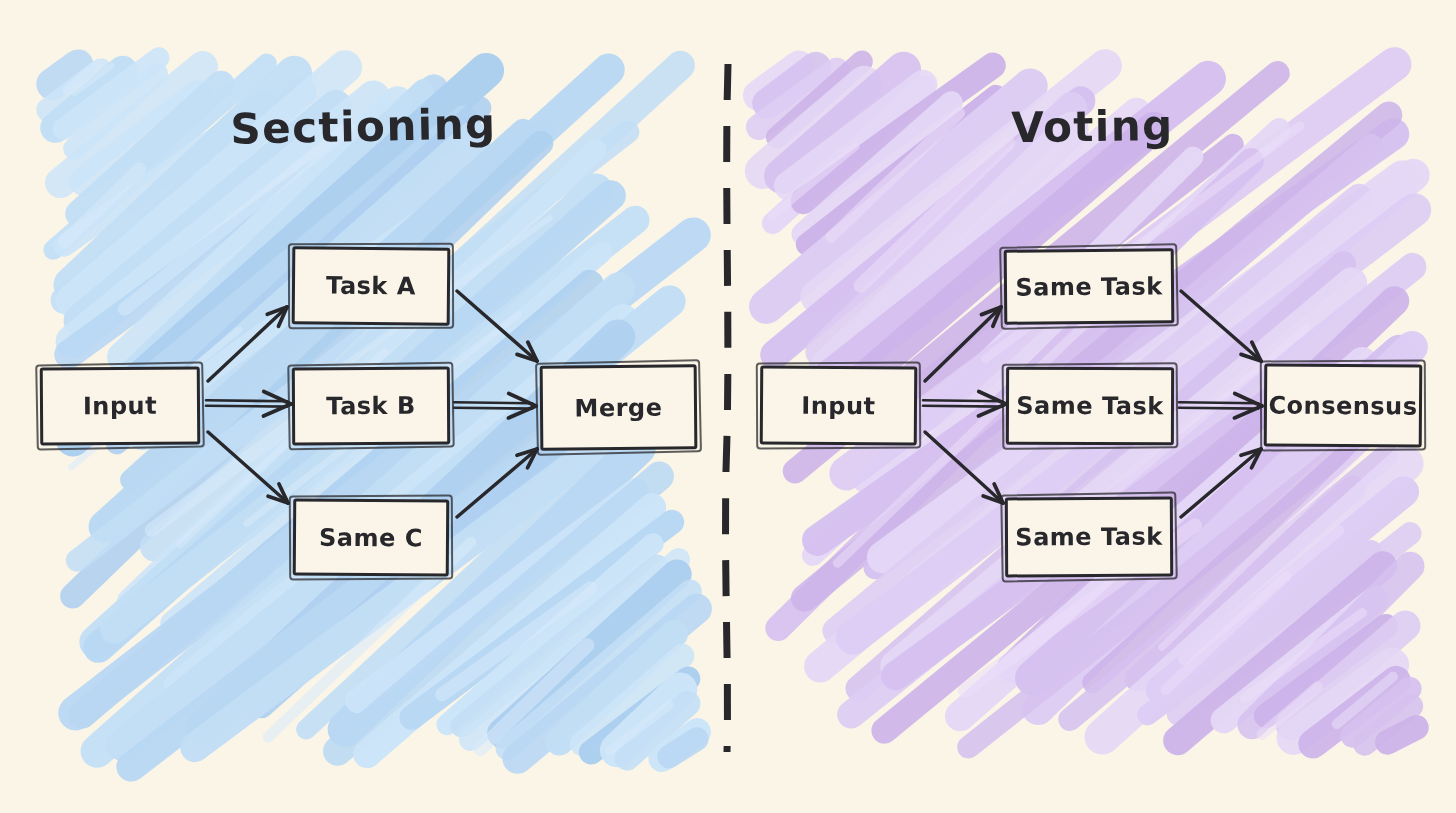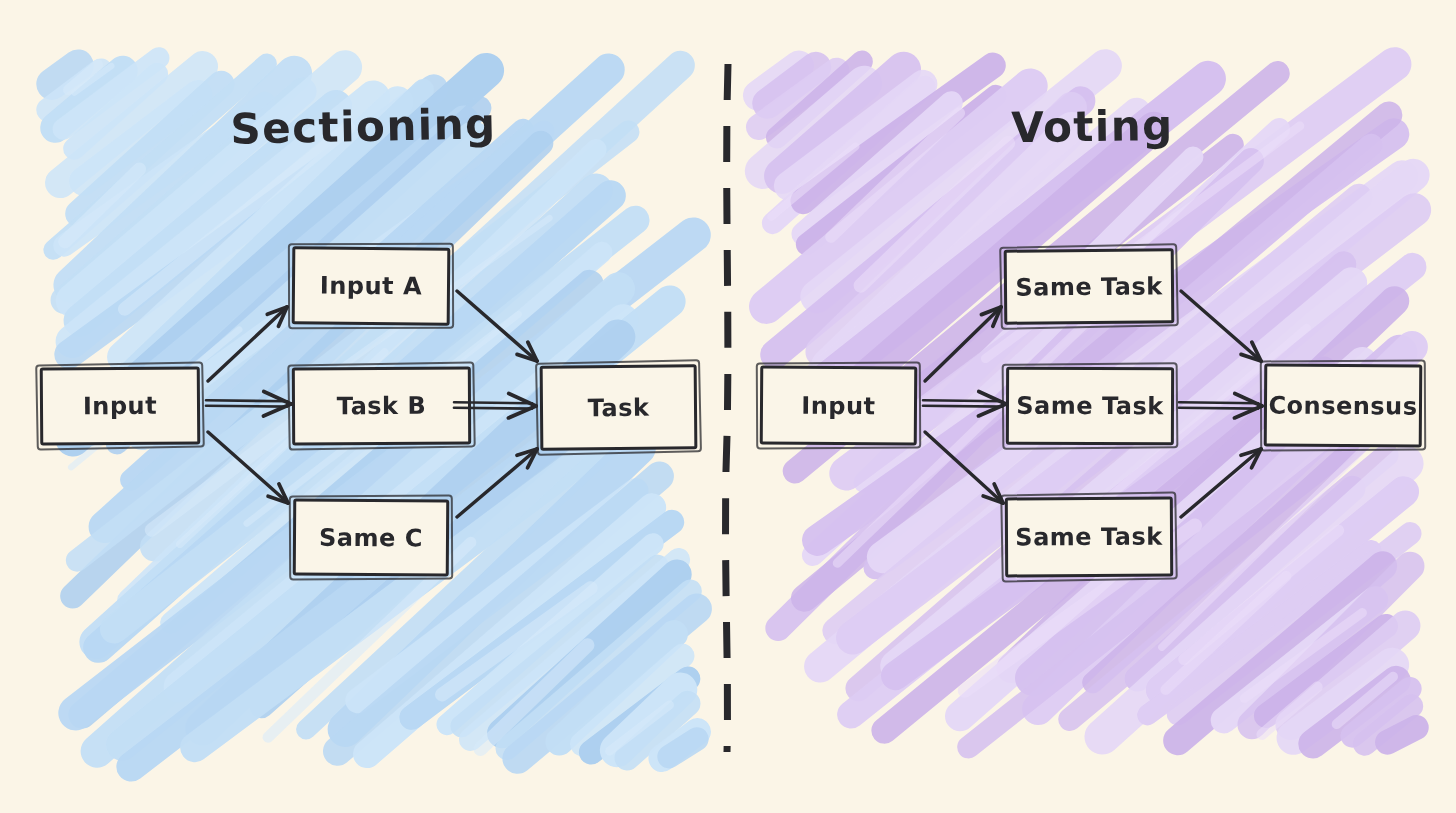--- a/index.html
+++ b/index.html
@@ -196,30 +196,30 @@
       <line x1="985.4397852648736" y1="358.5526697722335" x2="1299.7533835312024" y2="125.9918479151406" stroke="#ecdffa" stroke-width="8.93614301062189" stroke-linecap="round" opacity="0.55"></line>
     </svg>
 
   <div id="title-left" class="panel-title">Sectioning</div>
   <div id="title-right" class="panel-title">Voting</div>
 
   <div class="node" style="left: 40px; top: 367px; width: 160px; height: 78px; --tilt: -0.4deg;">
     <span>Input</span>
   </div>
   <div class="node" style="left: 292px; top: 247px; width: 158px; height: 78px; --tilt: 0.5deg;">
-    <span>Input A</span>
-  </div>
-  <div class="node" style="left: 292px; top: 367px; width: 179px; height: 78px; --tilt: -0.3deg;">
+    <span>Task A</span>
+  </div>
+  <div class="node" style="left: 292px; top: 367px; width: 158px; height: 78px; --tilt: -0.3deg;">
     <span>Task B</span>
   </div>
   <div class="node" style="left: 293px; top: 499px; width: 156px; height: 77px; --tilt: 0.4deg;">
     <span>Same C</span>
   </div>
   <div class="node" style="left: 540px; top: 365px; width: 157px; height: 85px; --tilt: -0.5deg;">
-    <span>Task</span>
+    <span>Merge</span>
   </div>
 
   <div class="node" style="left: 760px; top: 366px; width: 157px; height: 79px; --tilt: 0.4deg;">
     <span>Input</span>
   </div>
   <div class="node" style="left: 1004px; top: 249px; width: 170px; height: 75px; --tilt: -0.5deg;">
     <span>Same Task</span>
   </div>
   <div class="node" style="left: 1006px; top: 367px; width: 168px; height: 78px; --tilt: 0.2deg;">
     <span>Same Task</span>

